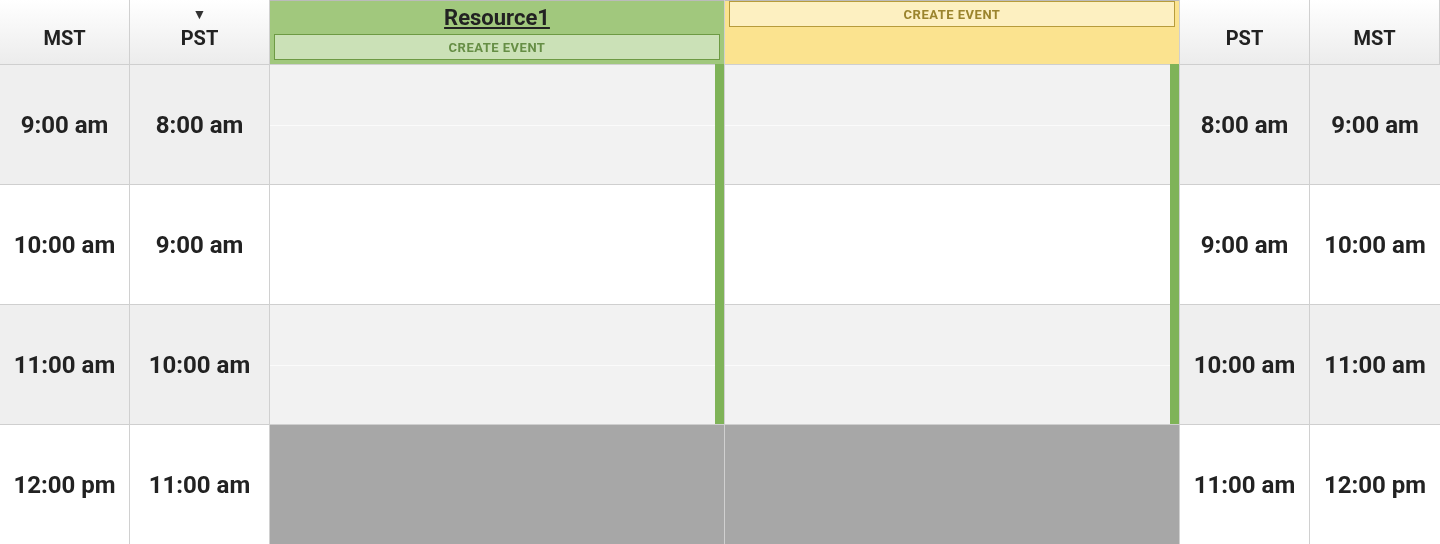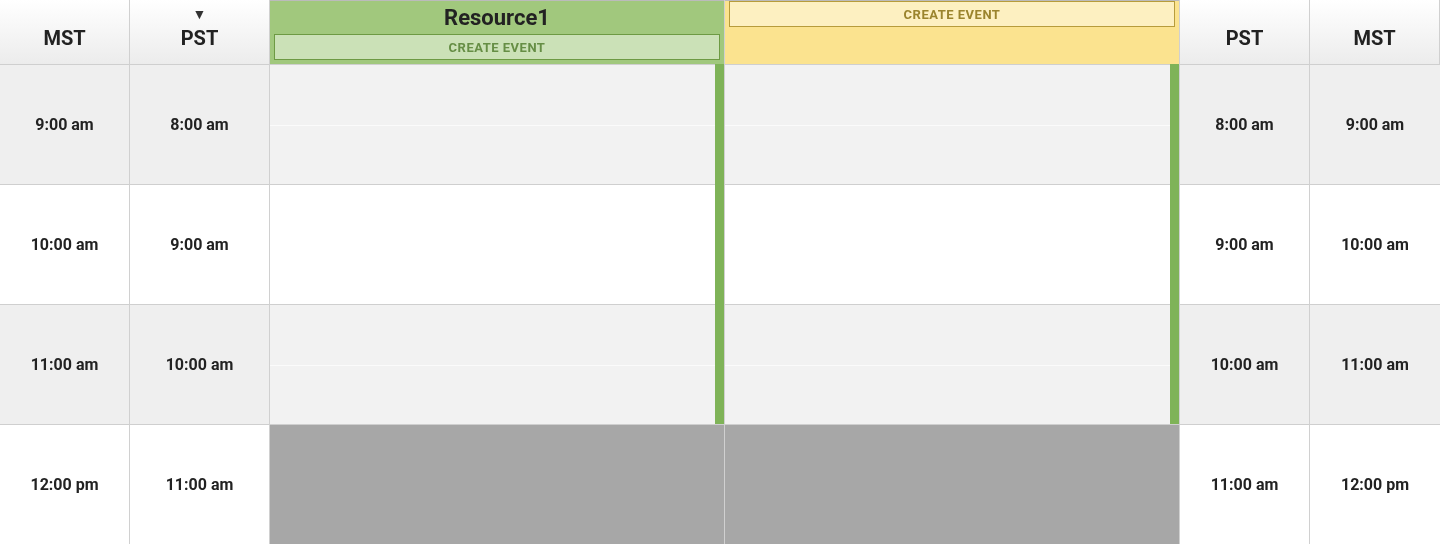--- a/index.html
+++ b/index.html
@@ -57,20 +57,21 @@
     .resource-yellow .resource-inner { background: #fbe38f; }
 
     .resource-title {
       flex: 1;
       display: flex;
       align-items: center;
       justify-content: center;
       font-weight: 700;
       font-size: 22px;
       color: #222;
+      text-decoration: underline;
     }
     .create-btn {
       margin: 0 4px 4px 4px;
       height: 26px;
       display: flex;
       align-items: center;
       justify-content: center;
       font-size: 13px;
       font-weight: 700;
       letter-spacing: 0.5px;
@@ -88,21 +89,21 @@
     }
     .col.tz-col {
     }
     .slot {
       height: 120px;
       border-top: 1px solid #cfcfcf;
       display: flex;
       align-items: center;
       justify-content: center;
       font-weight: 700;
-      font-size: 16px;
+      font-size: 24px;
       color: #222;
     }
     .tz-col .slot.alt {
       background: #efefef;
     }
     .tz-col .slot.plain {
       background: #ffffff;
     }
 
     

